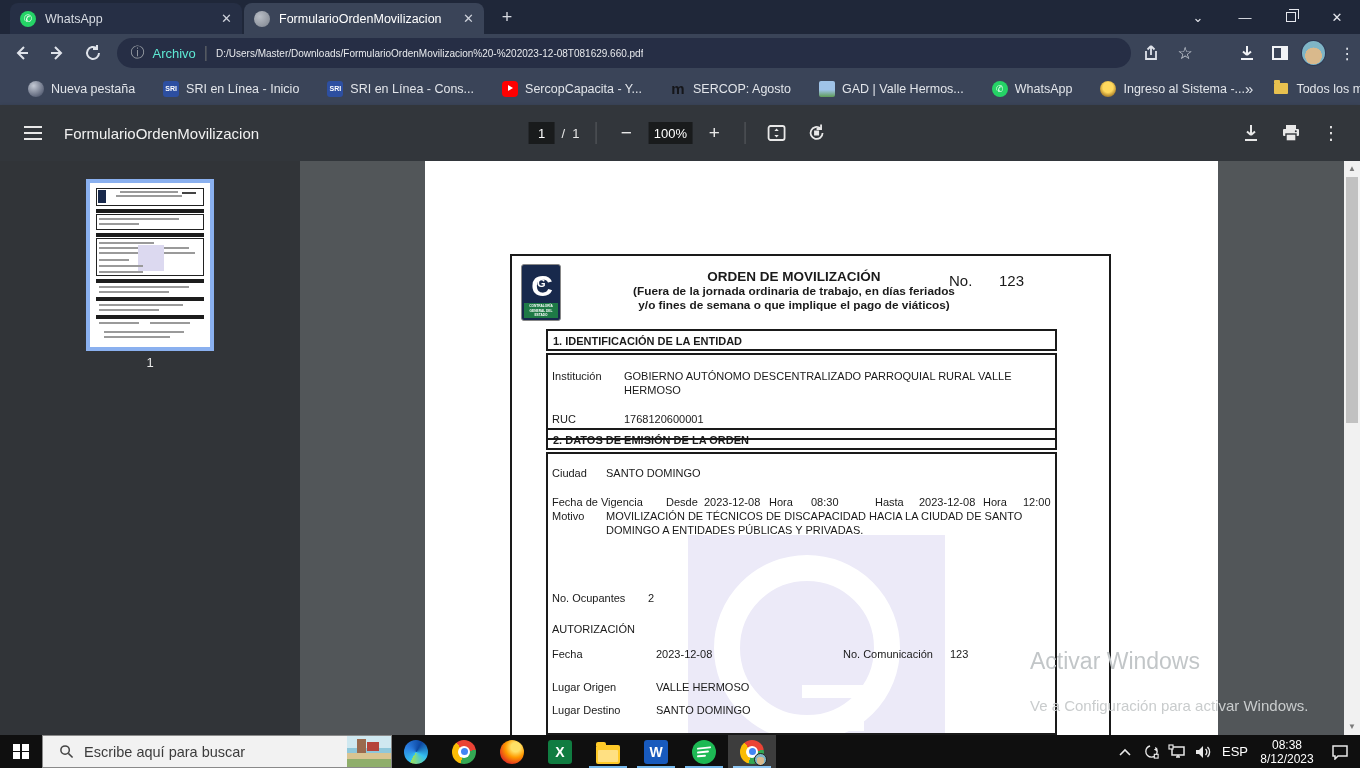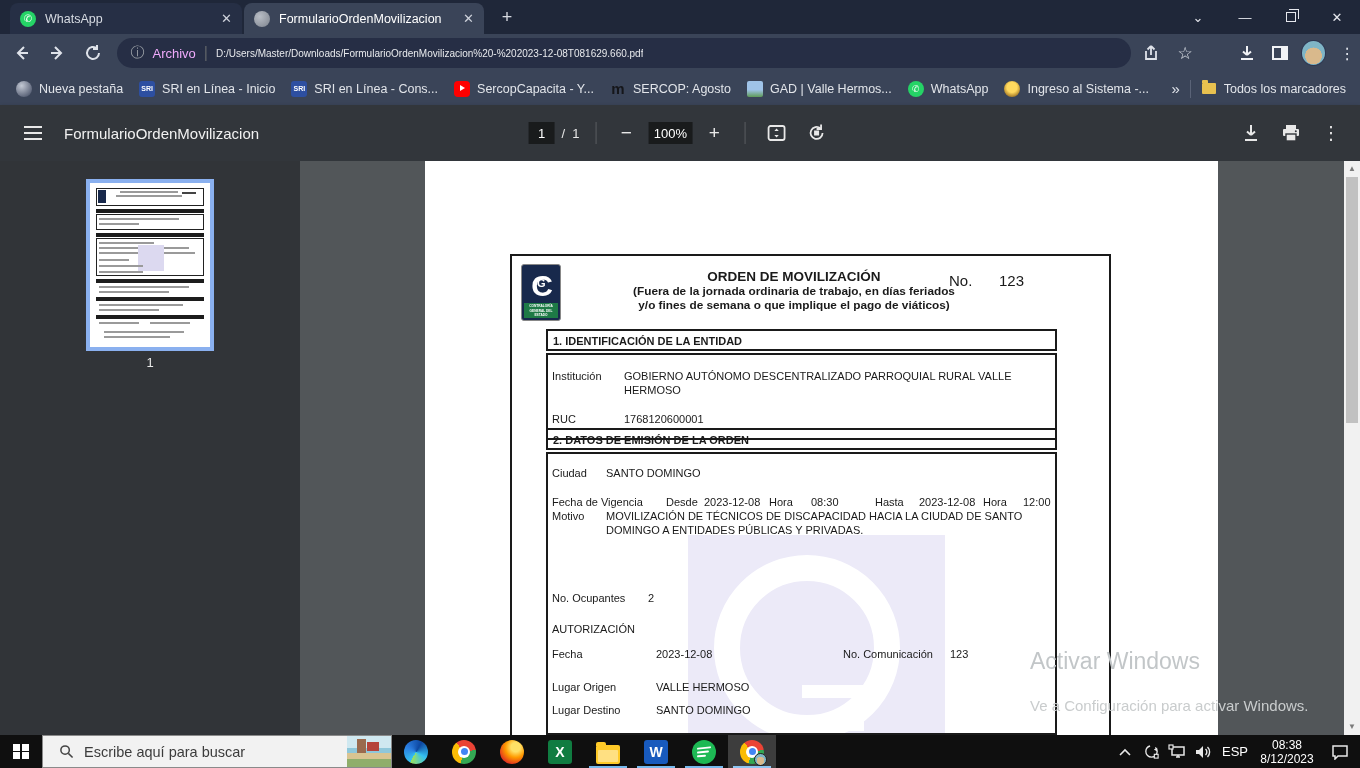--- a/index.html
+++ b/index.html
@@ -27,31 +27,31 @@
   .wc-restore span { width:10px; height:10px; border:1.5px solid #e6e8ee; display:block; position:relative; }
   .wc-restore span::after { content:""; position:absolute; left:2px; top:-4px; width:9px; height:9px;
            border-top:1.5px solid #e6e8ee; border-right:1.5px solid #e6e8ee; }
 
   #toolbar { left:0; top:34px; width:1360px; height:38px; background:#3a4458;
              display:flex; align-items:center; }
   .navbtn { width:28px; height:28px; display:flex; align-items:center; justify-content:center; margin-left:8px; }
   #omnibox { height:30px; background:#262e45; border-radius:15px; margin-left:10px;
              width:1032px; display:flex; align-items:center; padding:0 14px; }
   #omnibox .info { color:#9aa0a6; font-size:14px; margin-right:8px; }
-  #omnibox .scheme { color:#f0abfc; font-size:13px; margin-right:8px; }
+  #omnibox .scheme { color:#5eead4; font-size:13px; margin-right:8px; }
   #omnibox .sep { color:#5f6368; margin-right:8px; }
   #omnibox .url { color:#e8eaed; font-size:10px; white-space:nowrap; overflow:hidden; }
   .tb-ico { width:26px; height:28px; display:flex; align-items:center; justify-content:center; margin-left:8px; }
   #avatar { width:26px; height:26px; border-radius:50%; margin-left:8px;
     background:radial-gradient(circle at 50% 62%, #d9b98c 0 44%, #7fb5c6 45%); border:1px solid #2c3550; }
   .kebab { color:#dfe3ea; font-size:16px; letter-spacing:0; }
 
   #bookmarks { left:0; top:72px; width:1360px; height:33px; background:#3a4458;
                display:flex; align-items:center; color:#e2e5ea; font-size:12.5px; }
-  .bm { display:flex; align-items:center; margin-left:16px; white-space:nowrap; }
+  .bm { display:flex; align-items:center; margin-left:28px; white-space:nowrap; }
   .bm-ico { width:16px; height:16px; margin-right:7px; flex:0 0 16px; display:flex;
             align-items:center; justify-content:center; border-radius:3px; font-size:9px; }
   .ico-newtab { border-radius:50%; background:radial-gradient(circle at 35% 30%, #aeb6c4, #3c4austere 60%, #343d52); background:radial-gradient(circle at 35% 30%, #c3c9d4, #39425a); }
   .ico-sri { background:#2d4fa1; color:#fff; font-weight:bold; font-size:7px; }
   .ico-yt { background:#f00; position:relative; border-radius:4px; }
   .ico-yt::after { content:""; position:absolute; left:6px; top:4.5px; border-left:5px solid #fff;
                    border-top:3.5px solid transparent; border-bottom:3.5px solid transparent; }
   .ico-sercop { color:#15161a; font-weight:bold; font-size:15px; line-height:16px; }
   .ico-gad { background:linear-gradient(180deg,#9fc3e8 55%,#5e9b57); border-radius:2px; }
   .ico-ec { border-radius:50%; background:radial-gradient(circle at 50% 40%, #ffd95e 0 40%, #b58a2f 70%, #7c6a3c); }

